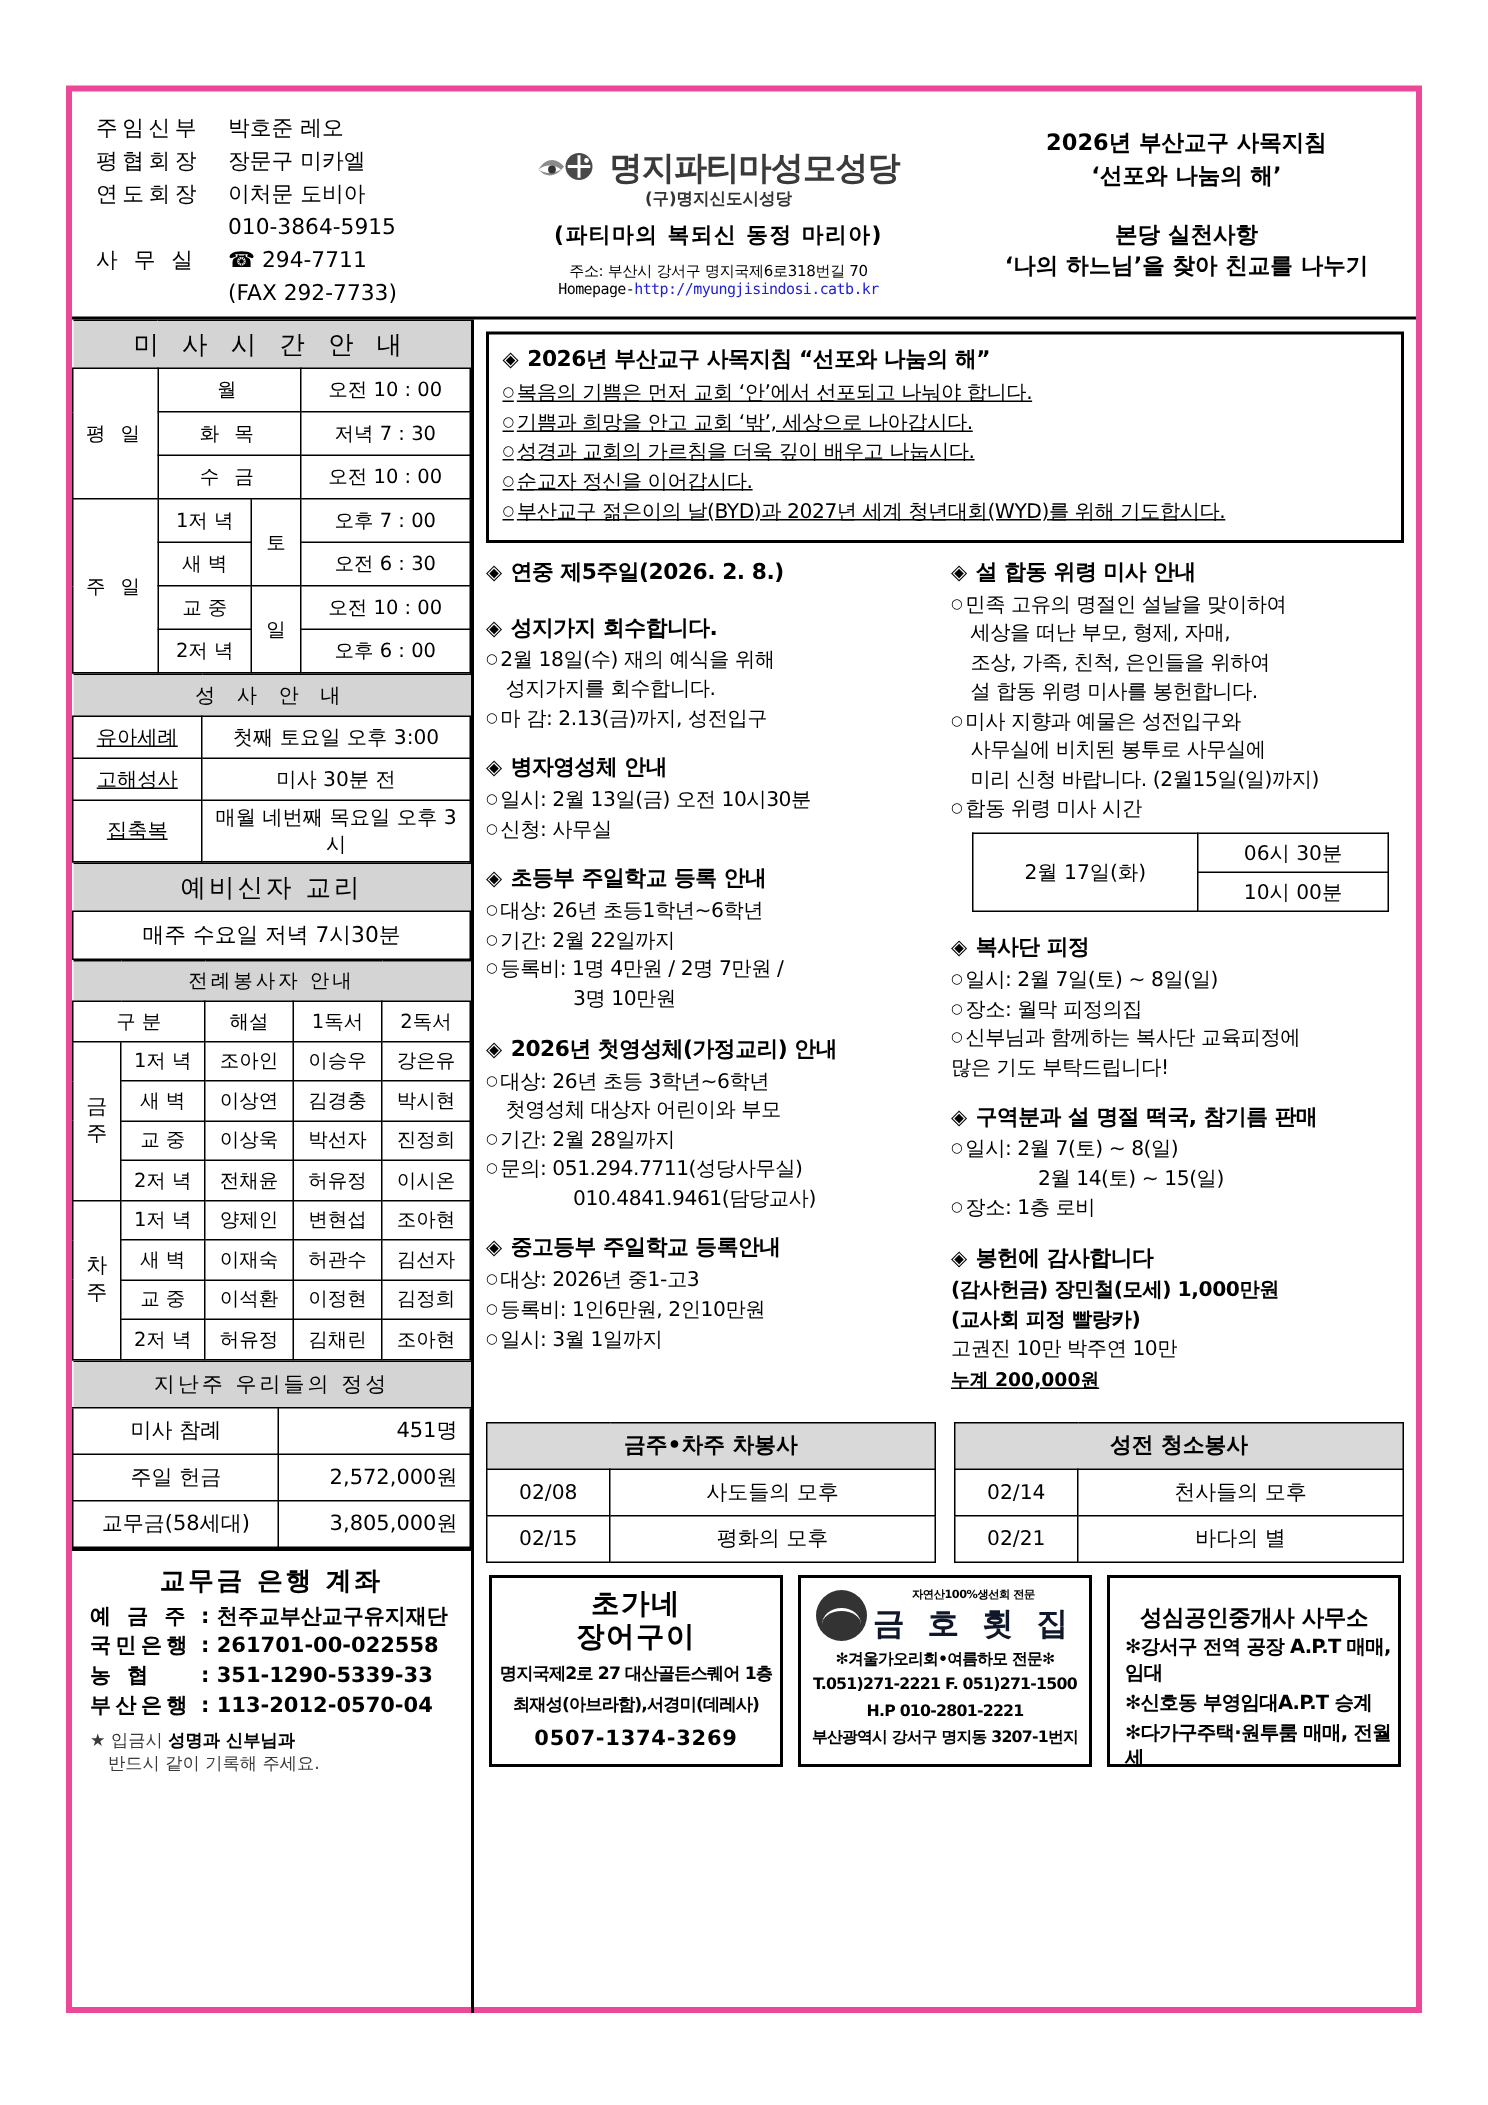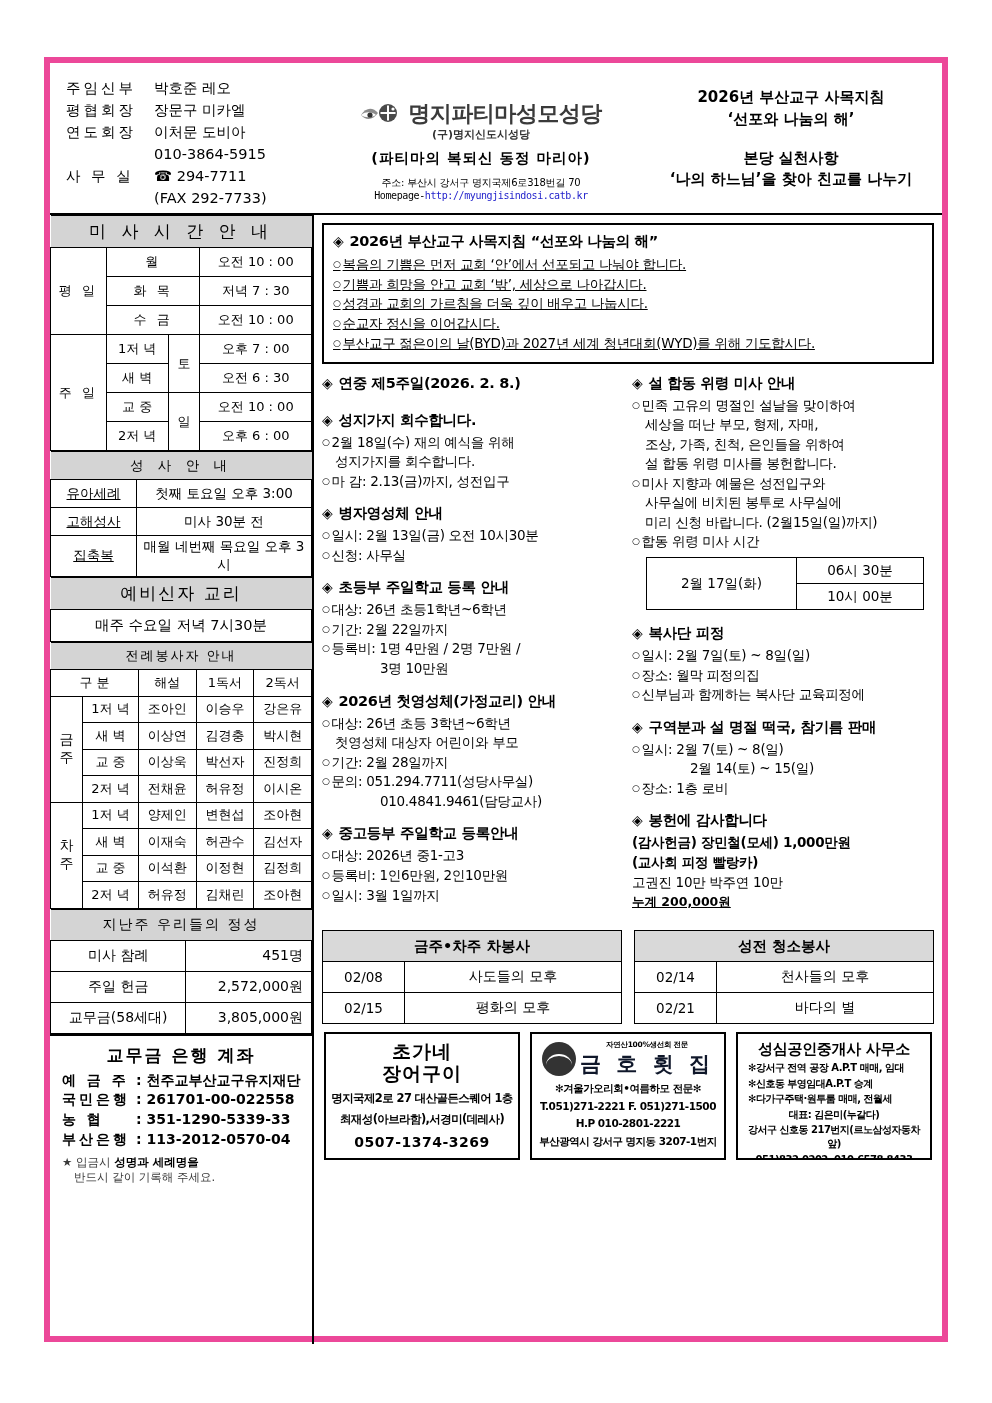--- a/index.html
+++ b/index.html
@@ -7,21 +7,21 @@
     width: 992px; height: 1403px;
     background: #ffffff;
     font-family: "DejaVu Sans", "Liberation Sans", sans-serif;
     color: #000;
     overflow: hidden;
   }
   .sheet {
     position: absolute;
     left: 44px; top: 57px;
     width: 904px; height: 1285px;
-    border: 6px solid #ec4899;
+    border: 4px solid #ec4899;
   }
   
   .header {
     display: flex;
     height: 152px;
     border-bottom: 2px solid #000;
   }
   .hdr-left {
     width: 272px;
     padding: 14px 0 0 16px;
@@ -172,22 +172,22 @@
   }
   .ad2 .circ::after {
     content: ""; position: absolute; left: 4px; top: 12px;
     width: 26px; height: 20px;
     border-top: 2px solid #fff; border-radius: 50% 50% 0 0;
     box-shadow: 0 6px 0 -2px #fff;
   }
   .ad2 .tiny { font-size: 7.5px; font-weight: bold; letter-spacing: -0.3px; }
   .ad2 .big { font-size: 21px; font-weight: bold; letter-spacing: 4px; color: #0f172a; }
   .ad2 .l { font-size: 10.5px; font-weight: bold; margin-top: 3px; letter-spacing: -0.5px; line-height: 1.38; }
-  .ad3 .t { font-size: 15px; font-weight: bold; letter-spacing: -0.3px; }
-  .ad3 .l { font-size: 10px; font-weight: bold; line-height: 1.36; letter-spacing: -0.5px; margin-top: 2px; text-align: center; }
+  .ad3 .t { font-size: 15px; font-weight: bold; letter-spacing: -0.3px; margin-top: 11px; }
+  .ad3 .l { font-size: 13px; font-weight: bold; line-height: 1.36; letter-spacing: -0.5px; margin-top: 2px; text-align: center; }
   .ad3 .l.lft { text-align: left; padding-left: 6px; }
 </style>
 </head>
 <body>
 
 <div class="sheet">
 
   <div class="header">
 
     <div class="hdr-left">
@@ -409,21 +409,21 @@
           <span class="k">국민은행</span><span>: 261701-00-022558</span>
         </div>
         <div class="line">
           <span class="k">농    협</span><span>: 351-1290-5339-33</span>
         </div>
         <div class="line">
           <span class="k">부산은행</span><span>: 113-2012-0570-04</span>
         </div>
         <div class="note">
           <span>★</span>
-          <span>입금시 </span><b>성명과 세례명을</b><br>
+          <span>입금시 </span><b>성명과 신부님과</b><br>
           <span style="padding-left:12px;display:inline-block">반드시 같이 기록해 주세요.</span>
         </div>
       </div>
     </div>
 
     <div class="col-right">
 
       <div class="guide-box">
         <h4 class="dia">2026년 부산교구 사목지침 “선포와 나눔의 해”</h4>
         <ul>
@@ -517,20 +517,21 @@
             </tbody>
               </table>
           </div>
 
           <div class="blk" style="margin-top:14px">
             <h4 class="dia">복사단 피정</h4>
             <ul>
               <li class="b">일시: 2월 7일(토) ~ 8일(일)</li>
               <li class="b">장소: 월막 피정의집</li>
               <li class="b">신부님과 함께하는 복사단 교육피정에</li>
+              <li class="plain">많은 기도 부탁드립니다!</li>
             </ul>
           </div>
 
           <div class="blk">
             <h4 class="dia">구역분과 설 명절 떡국, 참기름 판매</h4>
             <ul>
               <li class="b">일시: 2월    7(토) ~  8(일)</li>
               <li class="cont2">2월   14(토) ~ 15(일)</li>
               <li class="b">장소: 1층 로비</li>
             </ul>

